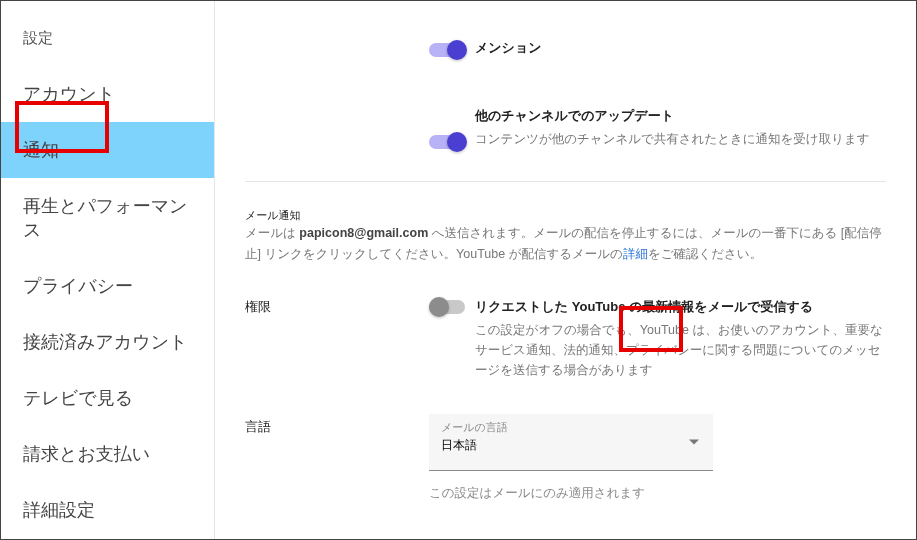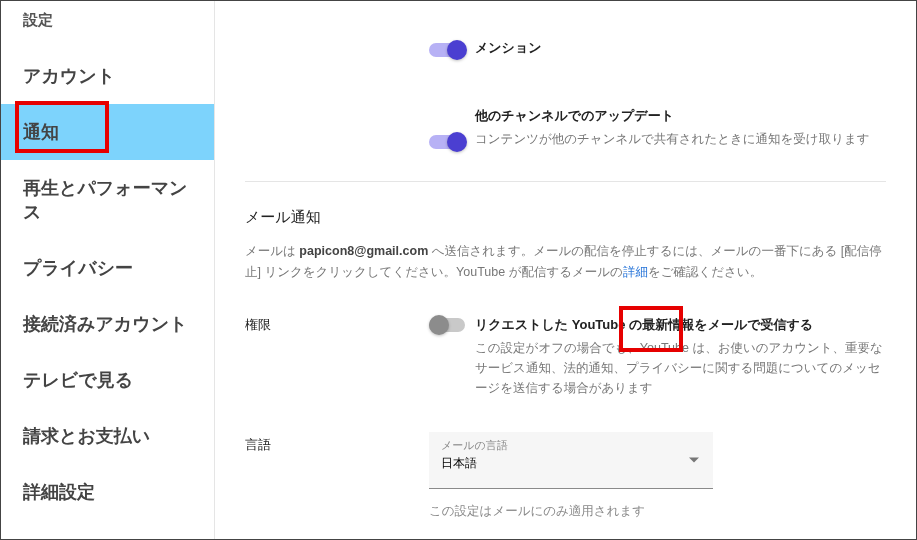--- a/index.html
+++ b/index.html
@@ -10,23 +10,22 @@
     background: #fff;
     width: 917px;
     height: 540px;
     overflow: hidden;
     border: 1px solid #444;
   }
   .layout { display: flex; height: 100%; }
   .sidebar {
     width: 214px;
     border-right: 1px solid #e5e5e5;
-    padding-top: 0;
+    padding-top: 18px;
     flex-shrink: 0;
-    font-weight: bold;
   }
   .sidebar-title {
     padding: 10px 22px 18px 22px;
     color: #555;
     font-size: 15px;
   }
   .sidebar-item {
     padding: 16px 22px;
     color: #444;
     font-size: 18px;
@@ -72,21 +71,21 @@
     position: absolute;
     top: -3px;
     width: 20px; height: 20px;
     border-radius: 50%;
     box-shadow: 0 1px 3px rgba(0,0,0,.25);
   }
   .setting-text { flex: 1; }
   .setting-title { font-weight: 600; font-size: 13px; color:#222; }
   .setting-desc { color: #777; font-size: 12.5px; margin-top: 4px; line-height: 1.6; }
   .divider { border-top: 1px solid #e5e5e5; margin: 20px 0 26px 0; }
-  .sec-header { font-size: 15px; color:#222; margin-bottom: 14px; }
+  .sec-header { font-size: 11px; color:#222; }
   .sec-desc { font-size: 12.5px; color:#777; line-height:1.7; margin-bottom: 28px; }
   .sec-desc b { color:#444; font-weight:600; }
   .sec-desc .link { color:#2875d9; cursor:pointer; }
   .two-col { display:flex; }
   .left-label { width: 184px; flex-shrink:0; color:#222; font-size:13px; padding-top:4px; }
   .right-col { flex:1; position:relative; }
   .nested-row { display:flex; align-items:flex-start; padding-top:4px; }
   .red-box-toggle {
     position:absolute;
     left: 404px;

